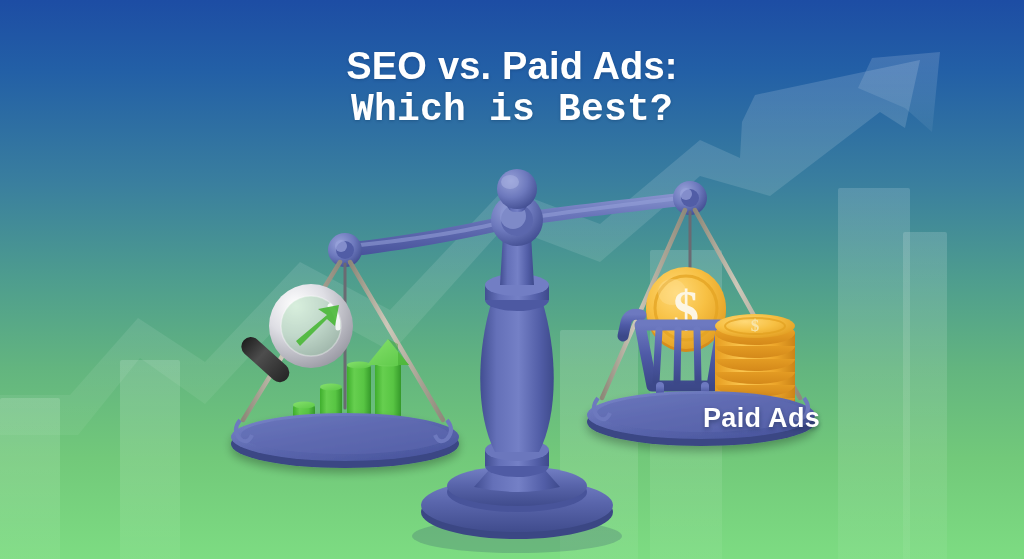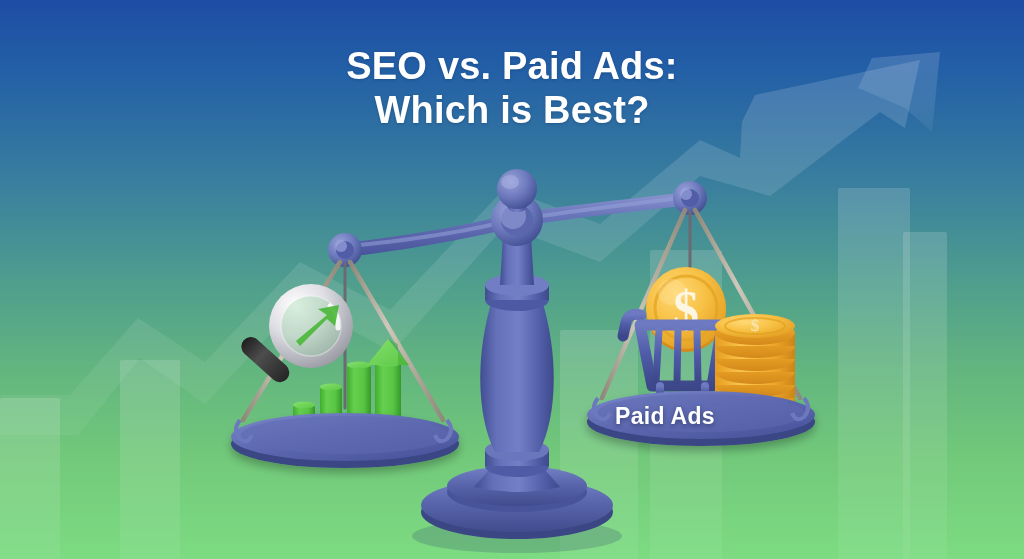--- a/index.html
+++ b/index.html
@@ -17,33 +17,33 @@
   #wm-svg{position:absolute;left:0;top:0;width:1024px;height:559px;}
 
   
   #title{
     position:absolute;left:0;top:44px;width:1024px;
     text-align:center;color:#ffffff;
     font-size:38px;line-height:44px;font-weight:bold;
     letter-spacing:.2px;
     text-shadow:0 1px 3px rgba(10,40,80,.30);
   }
-  #title .l2{display:block;}
+  #title .l2{display:block;font-family:Liberation Mono, monospace;}
 
   
   #scale-svg{position:absolute;left:0;top:0;width:1024px;height:559px;}
 
   
   .pan-label{
     position:absolute;color:#ffffff;font-weight:bold;
     text-shadow:0 2px 4px rgba(15,30,60,.45);
     letter-spacing:.3px;
   }
   #label-seo{left:230px;top:427px;width:230px;text-align:center;font-size:24px;}
-  #label-paid{left:615px;top:403px;width:235px;text-align:left;font-size:23px;}
+  #label-paid{left:585px;top:403px;width:235px;text-align:right;font-size:27px;}
 </style>
 </head>
 <body>
 
 <div id="stage">
 
   <svg id="wm-svg" class="wm" viewBox="0 0 1024 559">
     <defs>
       <linearGradient id="wmfade" x1="0" y1="0" x2="0" y2="1">
         <stop offset="0%" stop-color="#ffffff" stop-opacity="0.15"></stop>

